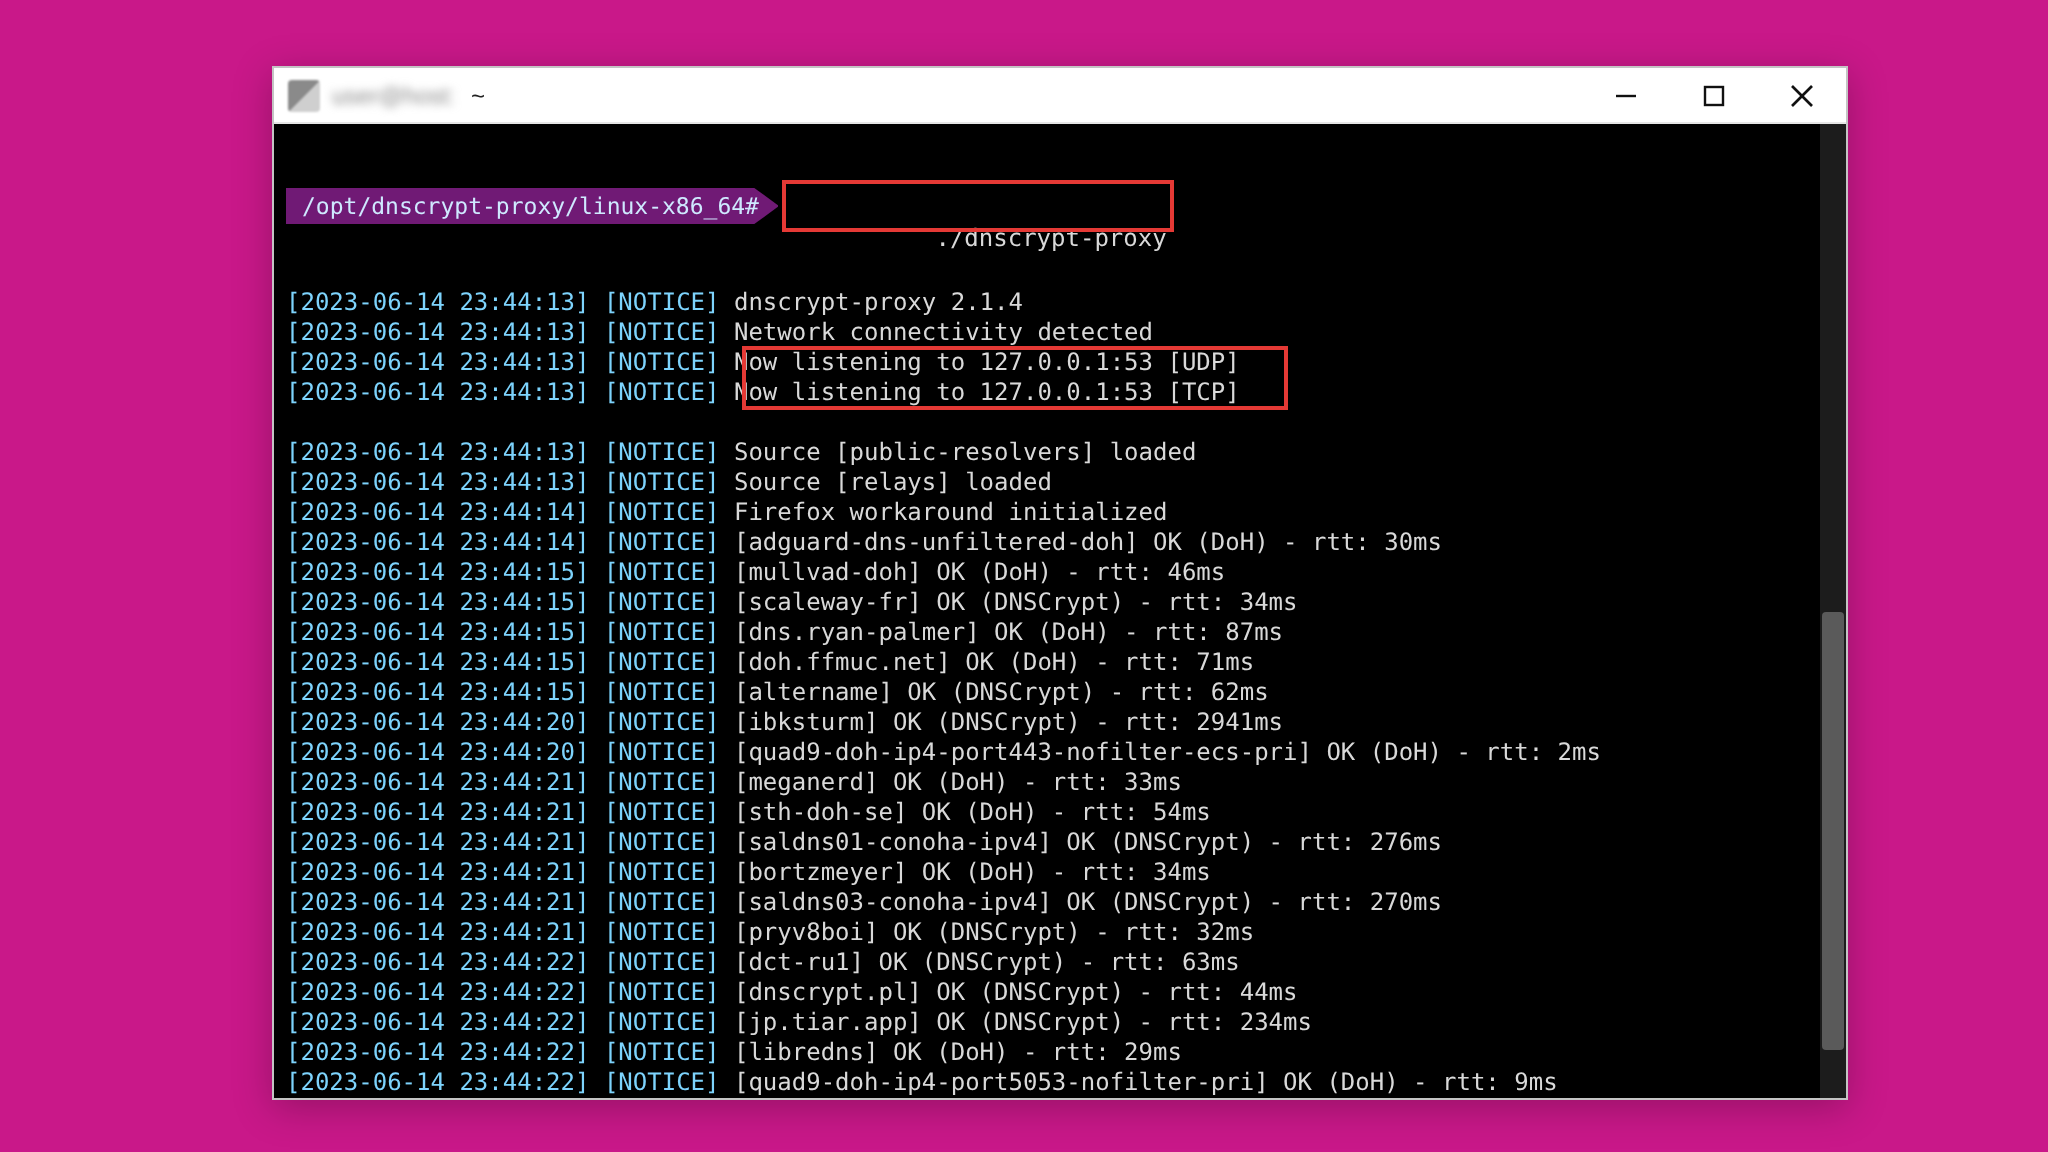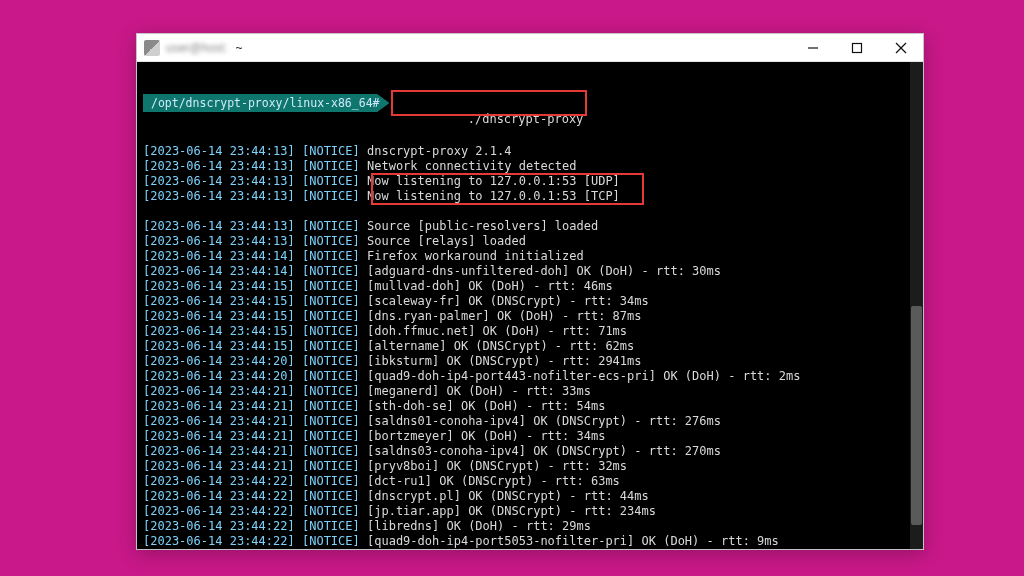--- a/index.html
+++ b/index.html
@@ -59,21 +59,21 @@
     position:absolute; top:0; right:0; bottom:0; width:13px;
     background:#1c1c1c;
   }
   .scroll-thumb {
     position:absolute; left:1px; right:1px;
     top:50%; height:45%;
     background:#5a5a5a; border-radius:2px;
   }
   .prompt-row { display:flex; align-items:center; gap:0; }
   .path-pill {
-    background:#0f766e; color:#cfe9ff; padding:0 10px 0 8px;
+    background:#701a75; color:#cfe9ff; padding:0 10px 0 8px;
     display:inline-flex; align-items:center; height:18px;
     clip-path: polygon(0 0,95% 0,100% 50%,95% 100%,0 100%);
     font-size:11.5px;
     text-align:right;
   }
   .cmd-segment {
     display:inline-block; padding:0 6px; height:22px; line-height:18px;
     position:relative; color:#d9d9d9;text-align:right;
   }
   .hl-cmd {

